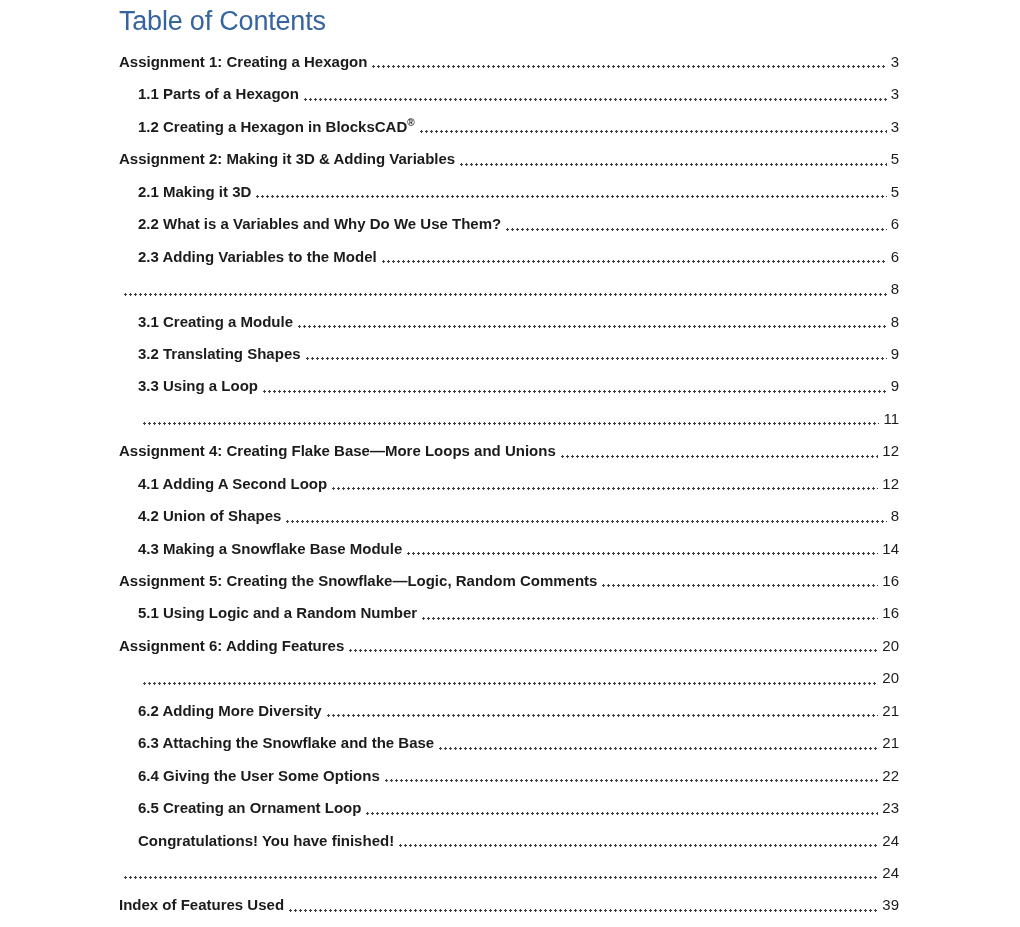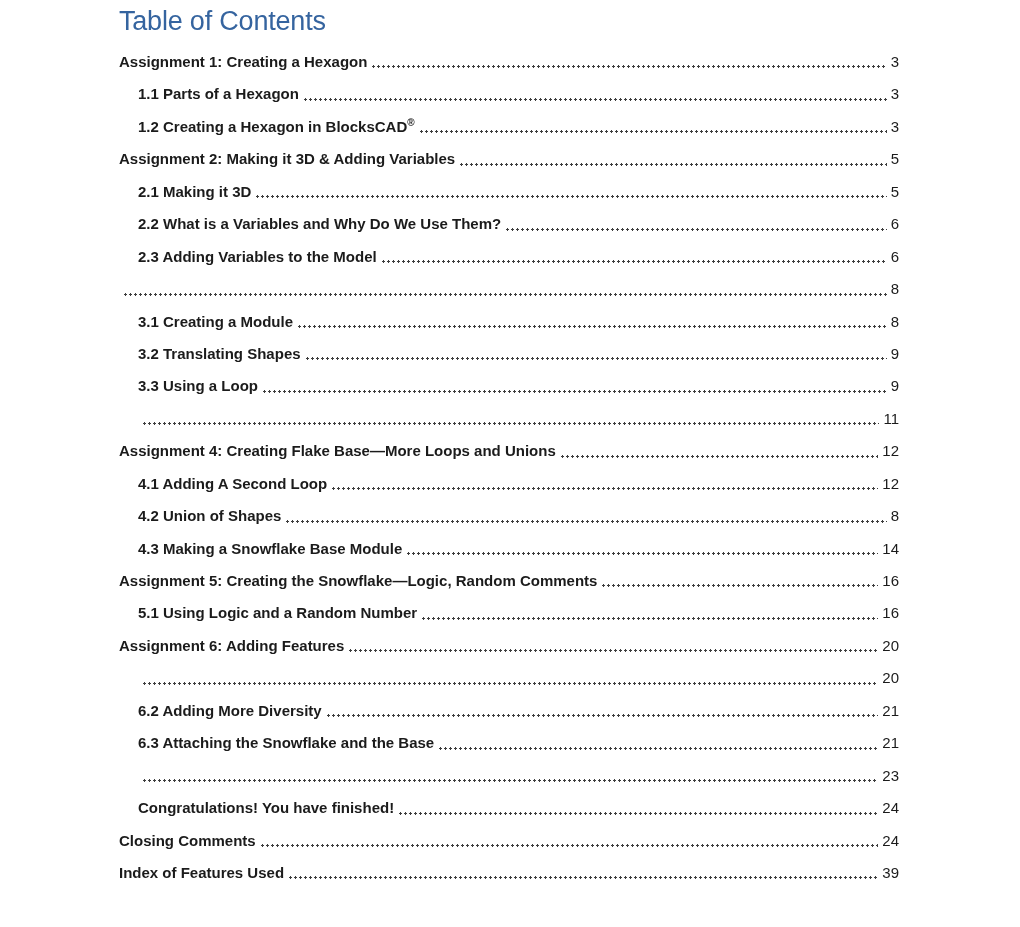--- a/index.html
+++ b/index.html
@@ -174,30 +174,35 @@
         <span class="toc-label">6.2 Adding More Diversity</span>
         <span class="toc-leader"></span>
         <span class="toc-page">21</span>
       </div>
       <div class="toc-row level-2">
         <span class="toc-label">6.3 Attaching the Snowflake and the Base</span>
         <span class="toc-leader"></span>
         <span class="toc-page">21</span>
       </div>
       <div class="toc-row level-2">
+        <span class="toc-label">6.4 Giving the User Some Options</span>
+        <span class="toc-leader"></span>
+        <span class="toc-page">22</span>
+      </div>
+      <div class="toc-row level-2">
+        <span class="toc-label">6.5 Creating an Ornament Loop</span>
         <span class="toc-leader"></span>
         <span class="toc-page">23</span>
       </div>
       <div class="toc-row level-2">
         <span class="toc-label">Congratulations! You have finished!</span>
         <span class="toc-leader"></span>
         <span class="toc-page">24</span>
       </div>
       <div class="toc-row level-1">
-        <span class="toc-label">Closing Comments</span>
         <span class="toc-leader"></span>
         <span class="toc-page">24</span>
       </div>
       <div class="toc-row level-1">
         <span class="toc-label">Index of Features Used</span>
         <span class="toc-leader"></span>
         <span class="toc-page">39</span>
       </div>
     </div>
 </div>

